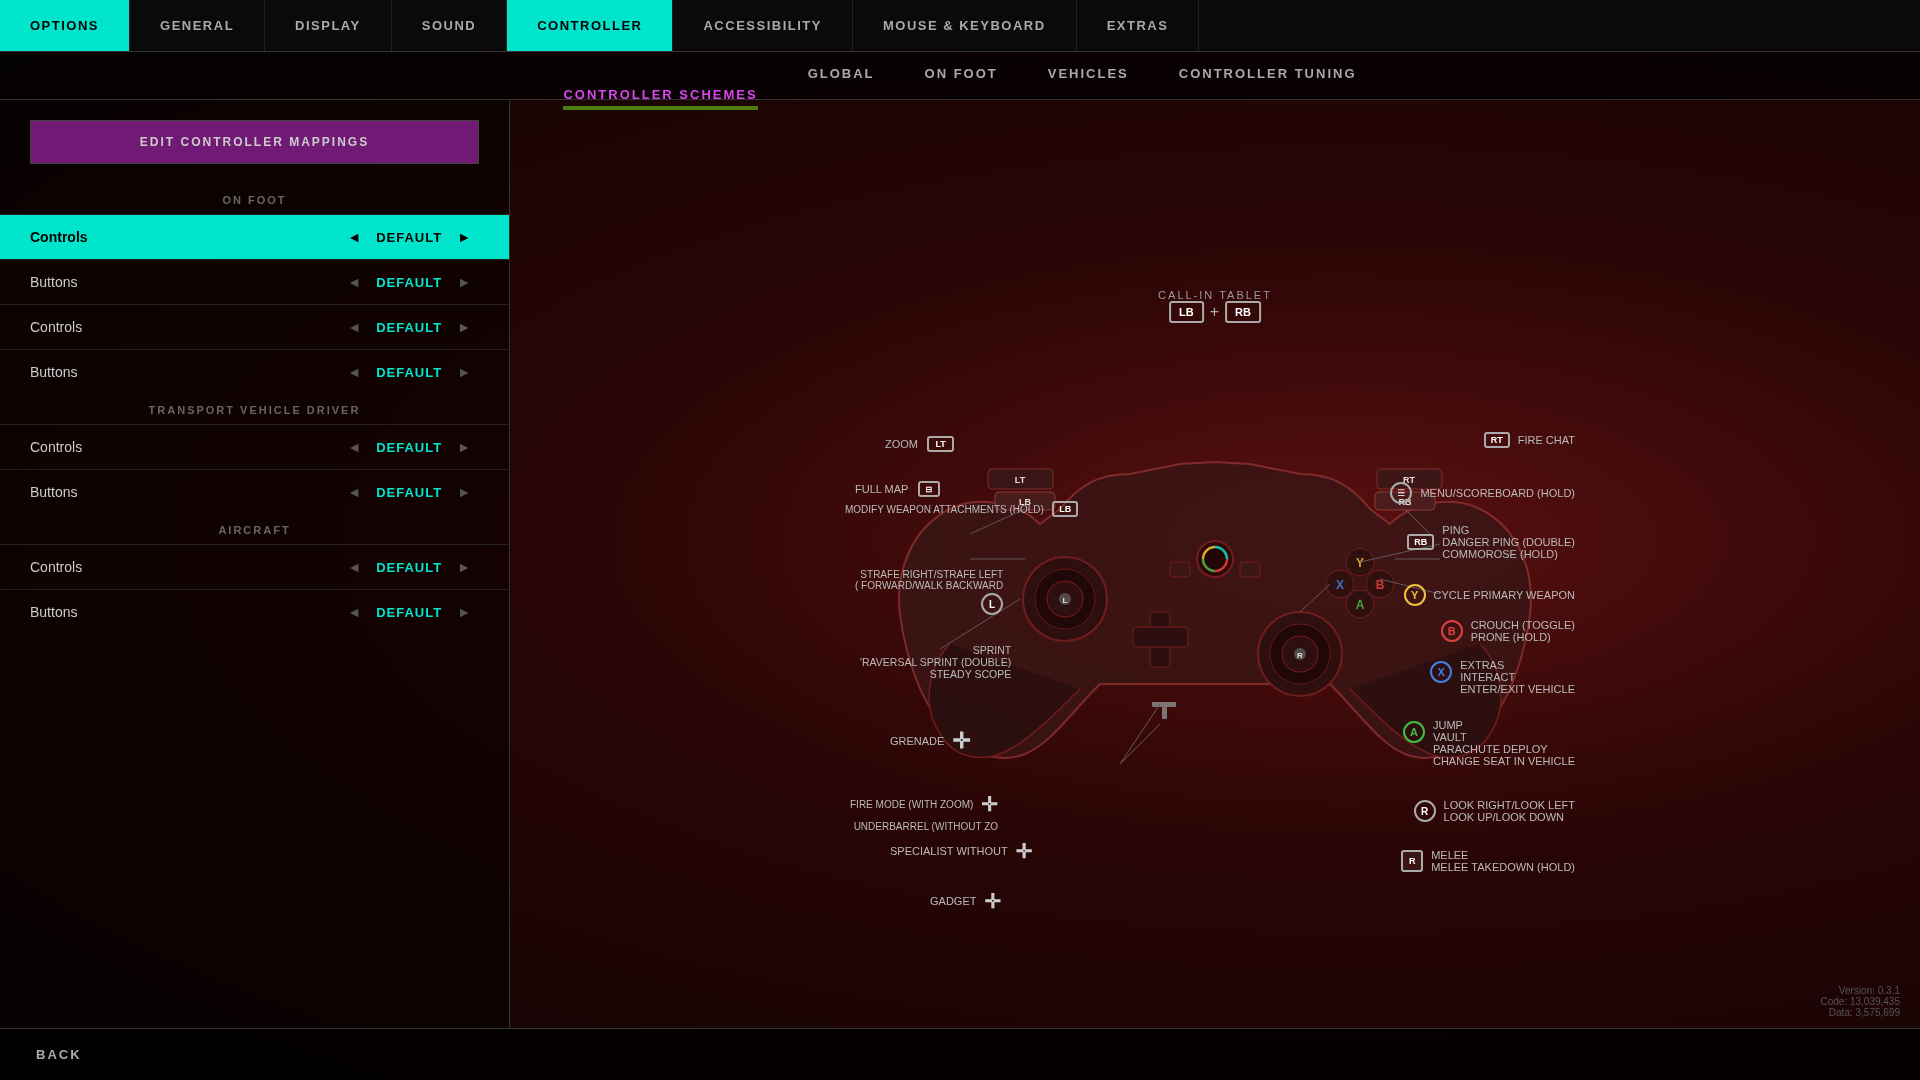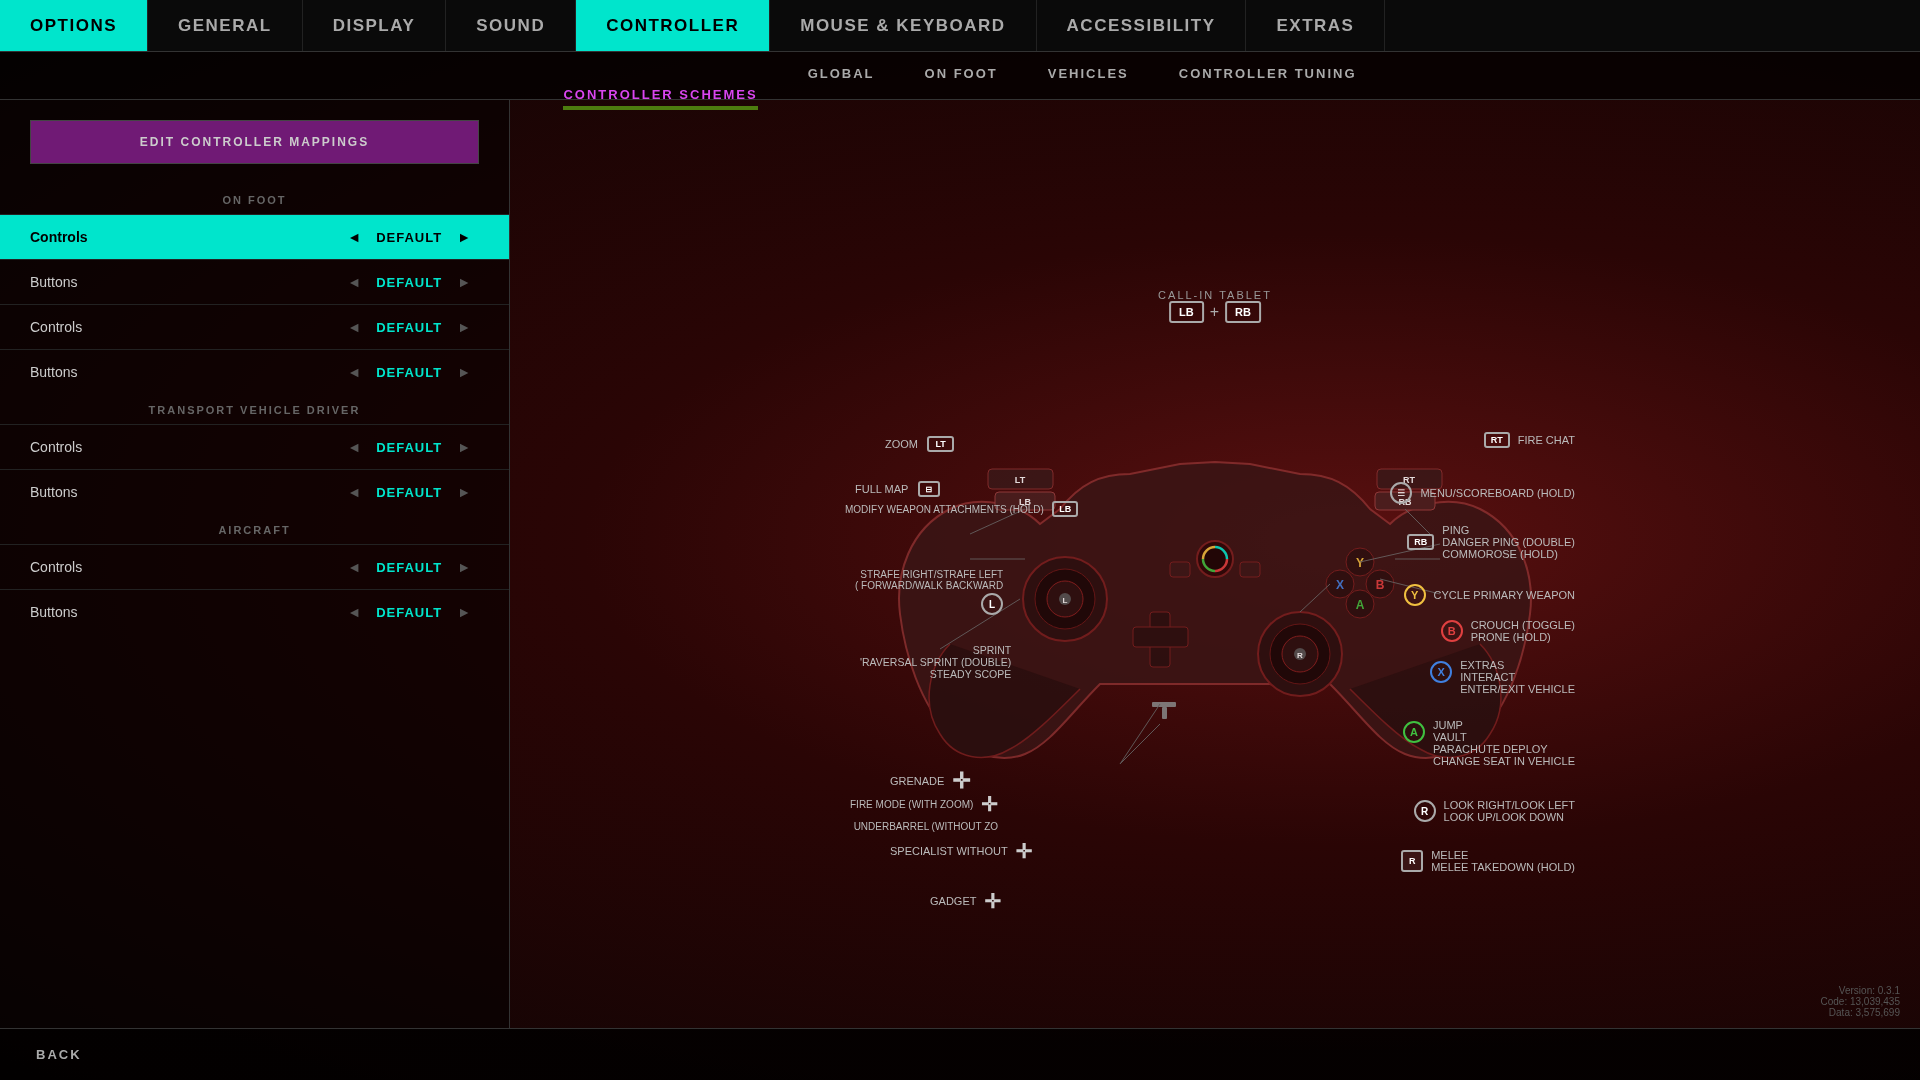--- a/index.html
+++ b/index.html
@@ -30,21 +30,21 @@
       background: #0a0a0a;
       border-bottom: 1px solid #333;
     }
 
     .nav-item {
       display: flex;
       align-items: center;
       justify-content: center;
       padding: 0 30px;
       color: #aaa;
-      font-size: 17px;
+      font-size: 13px;
       font-weight: bold;
       letter-spacing: 1.5px;
       cursor: pointer;
       border-right: 1px solid #222;
       text-transform: uppercase;
     }
 
     .nav-item.active {
       background: #00e5cc;
       color: #000;
@@ -246,24 +246,24 @@
   <div class="nav-item">
     <span>DISPLAY</span>
   </div>
   <div class="nav-item">
     <span>SOUND</span>
   </div>
   <div class="nav-item" style="background:#00e5cc;color:#000;">
     <span>CONTROLLER</span>
   </div>
   <div class="nav-item">
+    <span>ACCESSIBILITY</span>
+  </div>
+  <div class="nav-item">
     <span>MOUSE &amp; KEYBOARD</span>
-  </div>
-  <div class="nav-item">
-    <span>ACCESSIBILITY</span>
   </div>
   <div class="nav-item">
     <span>EXTRAS</span>
   </div>
 </div>
 
 <div class="sub-nav">
   <div class="sub-nav-item active">
     <span>CONTROLLER SCHEMES</span>
   </div>
@@ -464,21 +464,21 @@
         <span style="color:#bbb;font-size:10px;display:block;">( FORWARD/WALK BACKWARD</span>
         <span style="display:inline-block;width:22px;height:22px;border:2px solid #aaa;border-radius:50%;font-size:10px;font-weight:bold;color:#fff;text-align:center;line-height:20px;float:right;margin-top:2px;">L</span>
       </div>
 
       <div style="position:absolute;top:360px;left:20px;text-align:right;">
         <div style="color:#bbb;font-size:10.5px;">SPRINT</div>
         <div style="color:#bbb;font-size:10.5px;">'RAVERSAL SPRINT (DOUBLE)</div>
         <div style="color:#bbb;font-size:10.5px;">STEADY SCOPE</div>
       </div>
 
-      <div style="position:absolute;top:484px;left:50px;text-align:right;display:flex;align-items:center;gap:8px;">
+      <div style="position:absolute;top:444px;left:50px;text-align:right;display:flex;align-items:center;gap:8px;">
         <span style="color:#bbb;font-size:11px;">GRENADE</span>
         <span style="color:#ccc;font-size:22px;font-weight:bold;">✛</span>
       </div>
 
       <div style="position:absolute;top:508px;left:10px;text-align:right;">
         <div style="display:flex;align-items:center;gap:8px;justify-content:flex-end;">
           <span style="color:#bbb;font-size:10px;">FIRE MODE (WITH ZOOM)</span>
           <span style="color:#ccc;font-size:20px;font-weight:bold;">✛</span>
         </div>
         <div>

